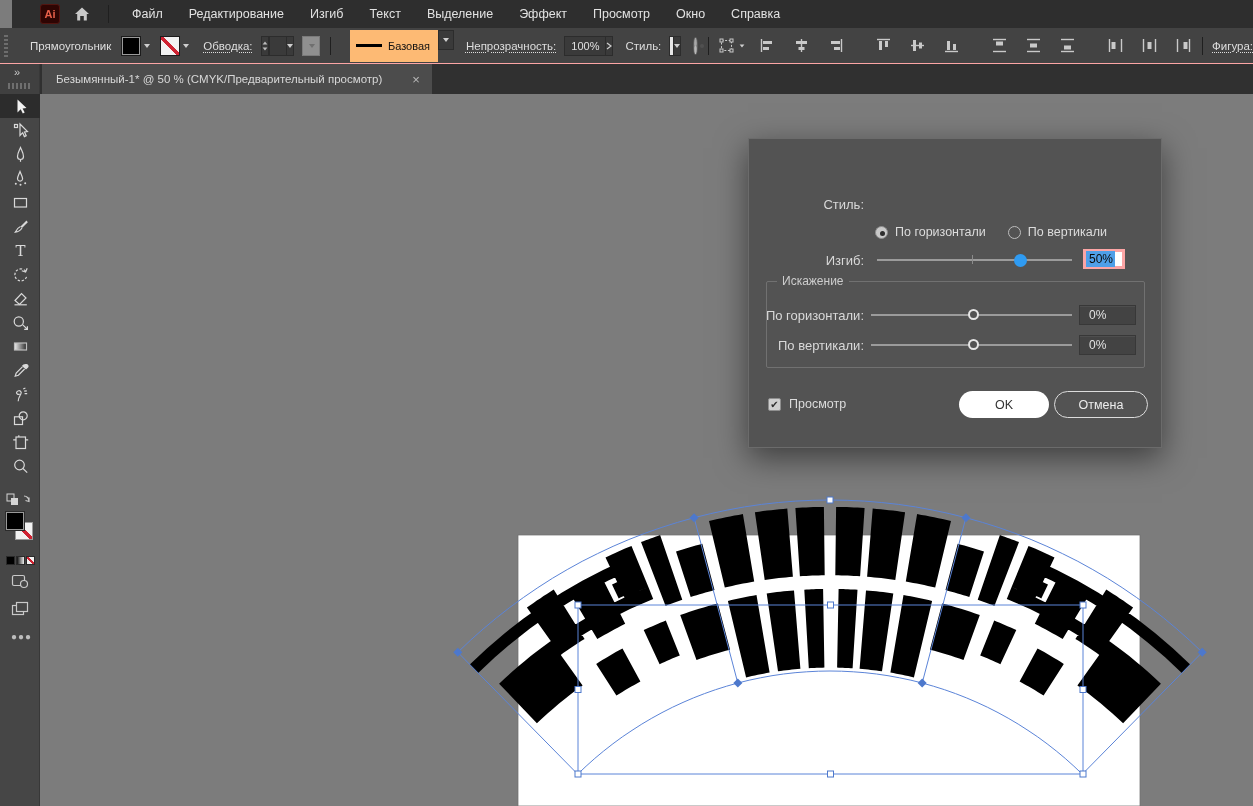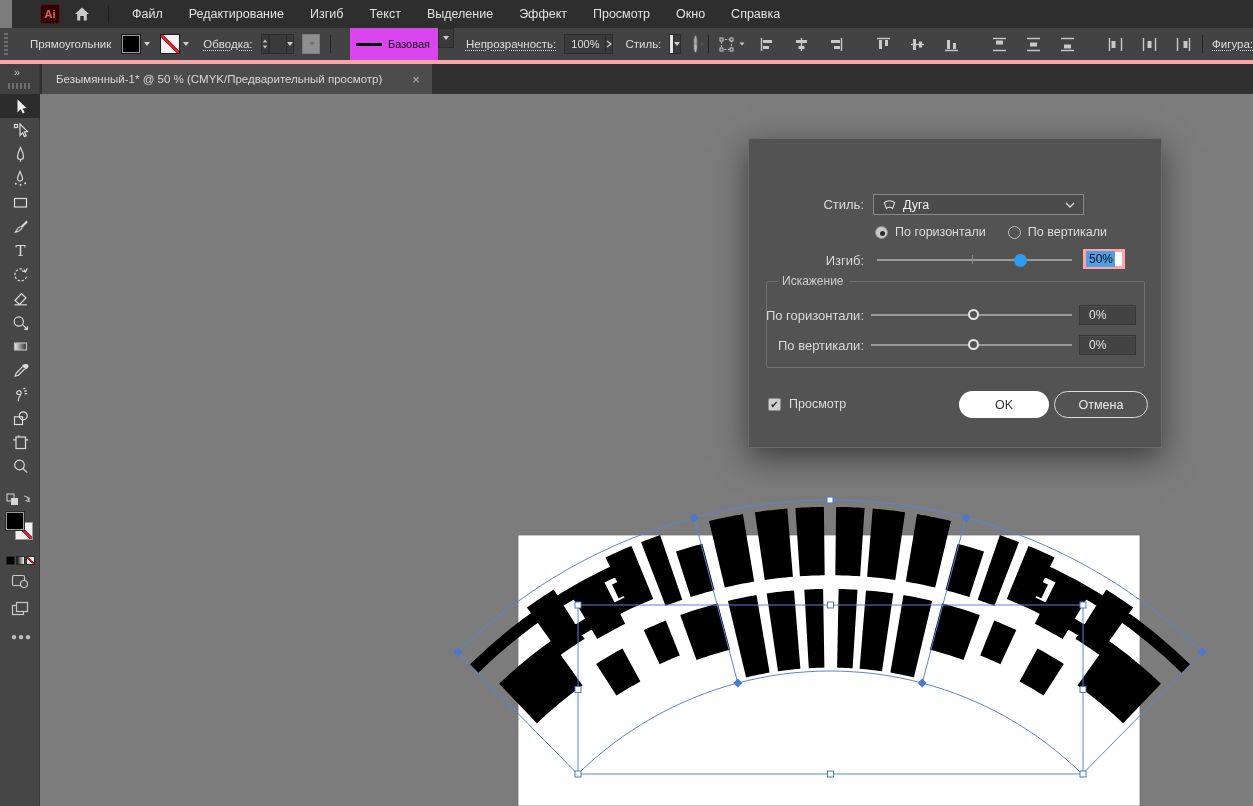--- a/index.html
+++ b/index.html
@@ -7,21 +7,21 @@
     font-family:"Liberation Sans", sans-serif; -webkit-font-smoothing:antialiased; }
   .menubar { position:absolute; left:12px; top:0; width:1253px; height:28px; background:#2e2e2e;
     display:flex; align-items:center; z-index:10; }
   .ai-logo { width:20px; height:20px; margin-left:28px; background:#2e0503; border:1px solid #531510;
     border-radius:3px; color:#e8604a; font-weight:bold; font-size:11px; display:flex; align-items:center;
     justify-content:center; }
   .home-btn { margin-left:10px; width:24px; height:20px; display:flex; align-items:center; justify-content:center; }
   .vsep { width:1px; height:18px; background:#1f1f1f; margin:0 8px; }
   .menu-item { color:#e2e2e2; font-size:12.5px; padding:0 13px; height:28px; display:flex; align-items:center; cursor:default; }
   .controlbar { position:absolute; left:0; top:28px; width:1253px; height:36px; background:#434343;
-    border-bottom:4px solid #fca5a5; display:flex; align-items:center; z-index:9; }
+    border-bottom:1px solid #fca5a5; display:flex; align-items:center; z-index:9; }
   .cgrip { width:4px; height:22px; margin-left:4px; border-left:2px dotted #6d6d6d; border-right:2px dotted #6d6d6d; }
   .clabel { color:#dedede; font-size:11.5px; white-space:nowrap; }
   .clabel.dotted { text-decoration:underline dotted; text-underline-offset:2px; }
   .swatch-group { display:flex; align-items:center; gap:3px; margin-left:10px; }
   .fill-swatch { width:20px; height:20px; background:#000; border:1px solid #1c1c1c; box-shadow:inset 0 0 0 1px #9a9a9a; }
   .stroke-swatch { width:20px; height:20px; background:
      linear-gradient(45deg, transparent 42%, #cf2332 42%, #cf2332 58%, transparent 58%), #f2f2f2;
      border:1px solid #1c1c1c; }
   .chev { width:0; height:0; border-left:3.5px solid transparent; border-right:3.5px solid transparent;
     border-top:4px solid #cfcfcf; }
@@ -30,21 +30,21 @@
   .stepper .up { transform:rotate(180deg); border-top-color:#bdbdbd; scale:0.8; }
   .stepper .dn { border-top-color:#bdbdbd; scale:0.8; }
   .dark-field { height:20px; background:#3a3a3a; border:1px solid #2c2c2c; display:flex; align-items:center;
     color:#e0e0e0; font-size:11px; padding:0 6px; }
   .chev-box { width:16px; height:20px; background:#3a3a3a; border:1px solid #2c2c2c; border-left:none;
     display:flex; align-items:center; justify-content:center; }
   .disabled-combo { width:88px; height:20px; background:#8f8f8f; border:1px solid #7a7a7a; margin-left:8px;
     display:flex; align-items:center; justify-content:flex-end; padding-right:4px; }
   .disabled-combo .chev { border-top-color:#6f6f6f; }
   .brush-combo { display:flex; margin-left:10px; }
-  .brush-field { width:88px; height:20px; background:#d946ef; display:flex; align-items:center; gap:6px; padding:16px 6px; }
+  .brush-field { width:88px; height:20px; background:#fdba74; display:flex; align-items:center; gap:6px; padding:16px 6px; }
   .brush-line { width:26px; height:3px; background:#000; }
   .brush-name { font-size:11px; color:#111; }
   .opacity-field { margin-left:8px; }
   .style-swatch { width:24px; height:20px; background:#e6e6e6; border:1px solid #2c2c2c; margin-left:8px; }
   .wheel { width:18px; height:18px; border-radius:50%; margin-left:12px; opacity:.75;
     background:conic-gradient(#c9c9c9,#8a8a8a,#e0e0e0,#9d9d9d,#c9c9c9); border:1px solid #666;
     position:relative; }
   .wheel::after { content:""; position:absolute; left:6px; top:6px; width:4px; height:4px; border-radius:50%; background:#555; }
   .mini-icon { width:17px; height:17px; display:flex; align-items:center; justify-content:center; }
   .icon-row { display:flex; align-items:center; }
@@ -461,29 +461,20 @@
         <rect x="962.7403487422257" y="514.495780668187" width="6.4" height="6.4" fill="#4d78cc" transform="rotate(45 965.9403487422258 517.695780668187)"></rect>
         <rect x="734.6370517001859" y="679.7971394360588" width="6.4" height="6.4" fill="#4d78cc" transform="rotate(45 737.837051700186 682.9971394360589)"></rect>
         <rect x="918.962948299814" y="679.7971394360588" width="6.4" height="6.4" fill="#4d78cc" transform="rotate(45 922.162948299814 682.9971394360589)"></rect>
       </g>
   </svg>
 </div>
 
 <div class="dialog">
 
   <div class="dlabel" style="top:58px; left:0;">Стиль:</div>
-  <div class="dropdown">
-    <svg width="15" height="12" viewBox="0 0 16 12">
-      <path d="M2.5 3.5 A8.5 8.5 0 0 1 13.5 3.5 L11.3 9.8 A4.6 4.6 0 0 0 4.7 9.8 Z" fill="none" stroke="#e0e0e0" stroke-width="1.1"></path>
-    </svg>
-    <span class="grow">Дуга</span>
-    <svg width="10" height="6" viewBox="0 0 10 6">
-      <path d="M1 1 L5 5 L9 1" fill="none" stroke="#d8d8d8" stroke-width="1.4"></path>
-    </svg>
-  </div>
 
   <div class="radio-row">
     <div class="radio">
       <div class="rdot sel"></div>
       <span>По горизонтали</span>
     </div>
     <div class="radio">
       <div class="rdot unsel"></div>
       <span>По вертикали</span>
     </div>

